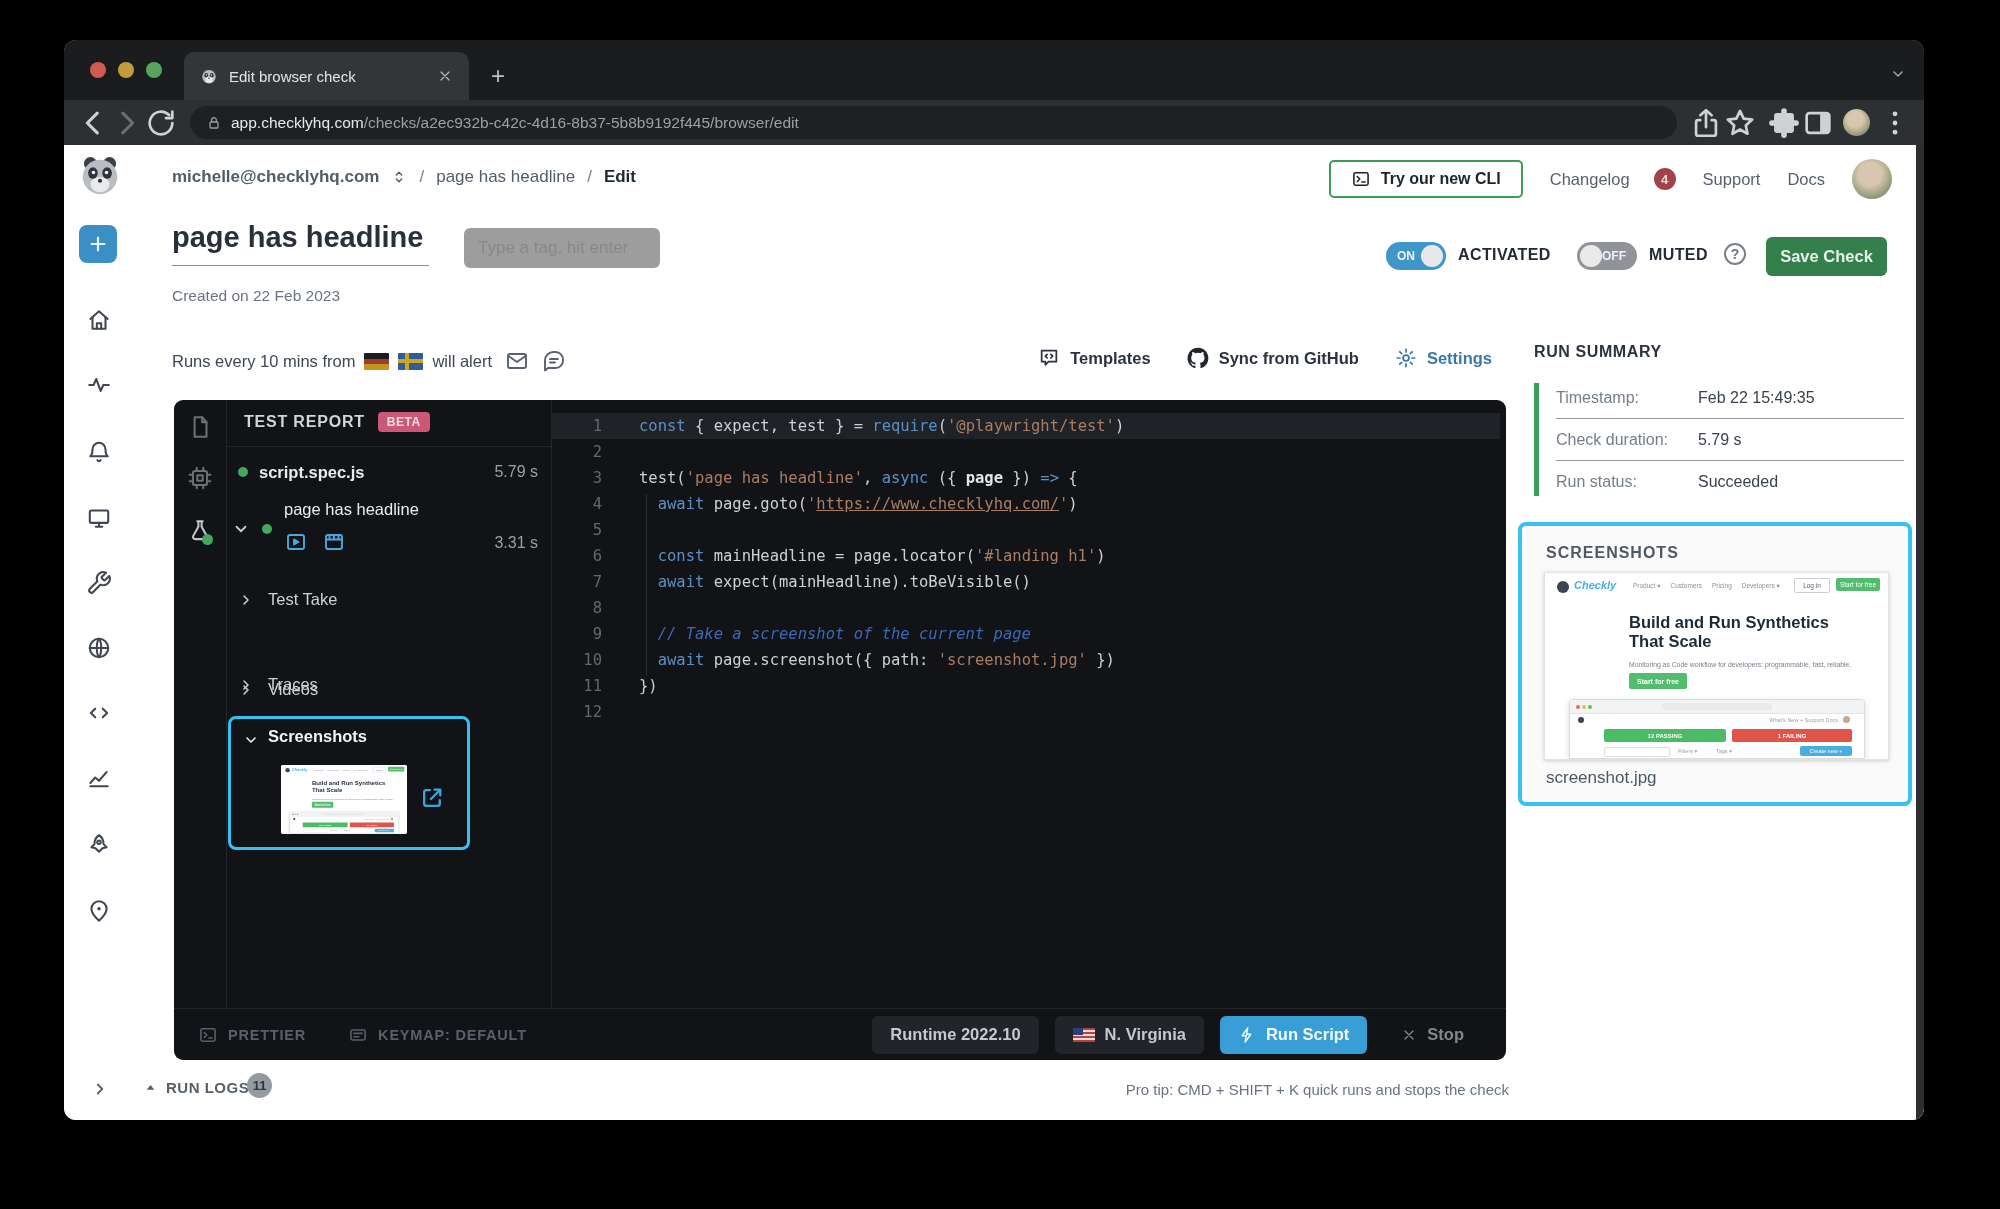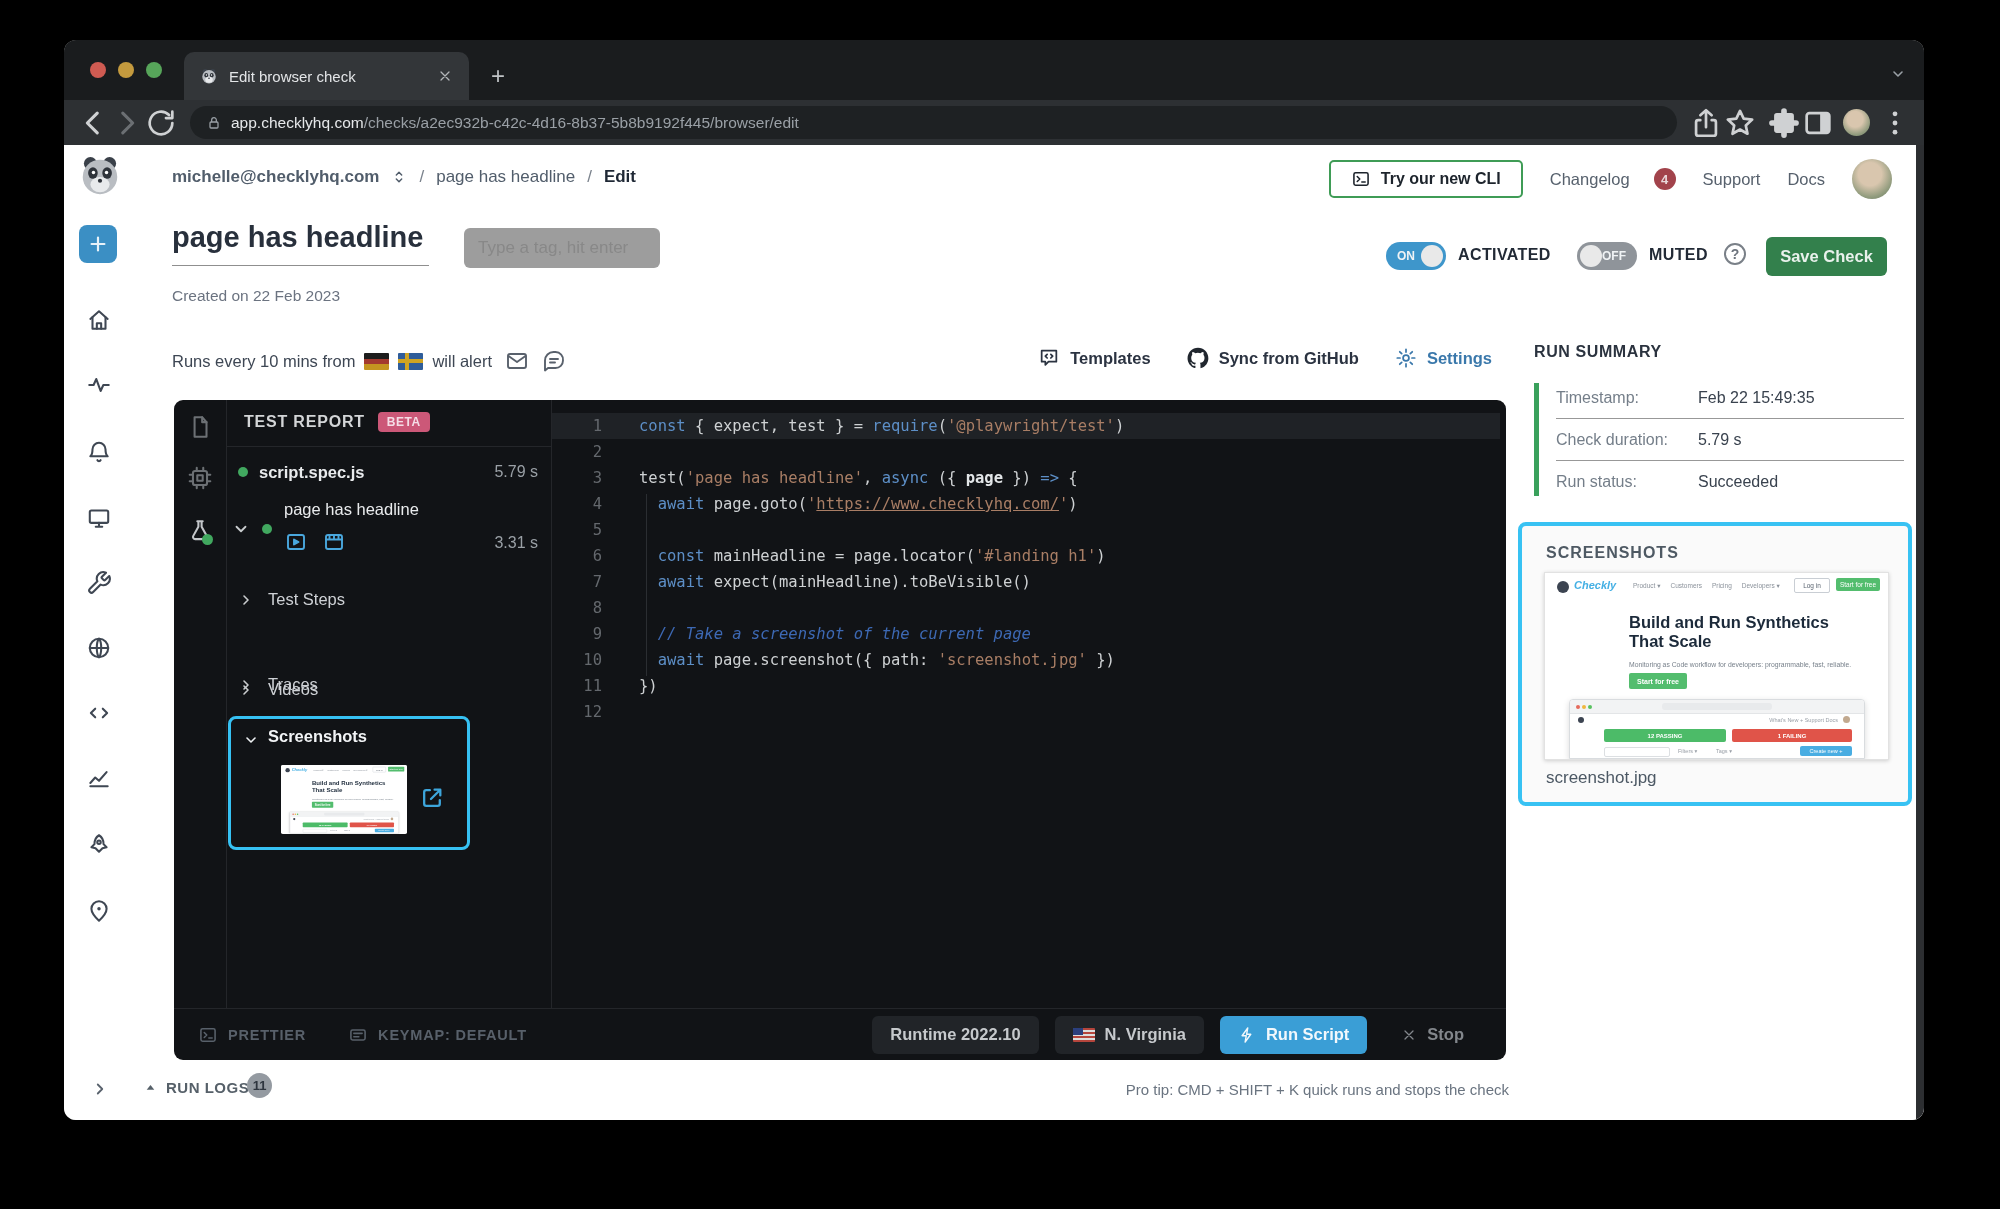--- a/index.html
+++ b/index.html
@@ -523,21 +523,21 @@
           </span>
           <span class="dur case-dur">3.31 s</span>
         </div>
 
         <div class="sect" style="top:190px;">
           <span class="ic chev">
               <svg viewBox="0 0 24 24" fill="none" stroke="currentColor" stroke-width="1.9" stroke-linecap="round" stroke-linejoin="round">
                 <path d="M9 6l6 6-6 6" stroke-width="2.4"></path>
               </svg>
             </span>
-          <span>Test Steps</span>
+          <span>Test Take</span>
         </div>
         <div class="sect" style="top:235px;margin-top:40px;">
           <span class="ic chev">
               <svg viewBox="0 0 24 24" fill="none" stroke="currentColor" stroke-width="1.9" stroke-linecap="round" stroke-linejoin="round">
                 <path d="M9 6l6 6-6 6" stroke-width="2.4"></path>
               </svg>
             </span>
           <span>Traces</span>
         </div>
         <div class="sect" style="top:280px;">

